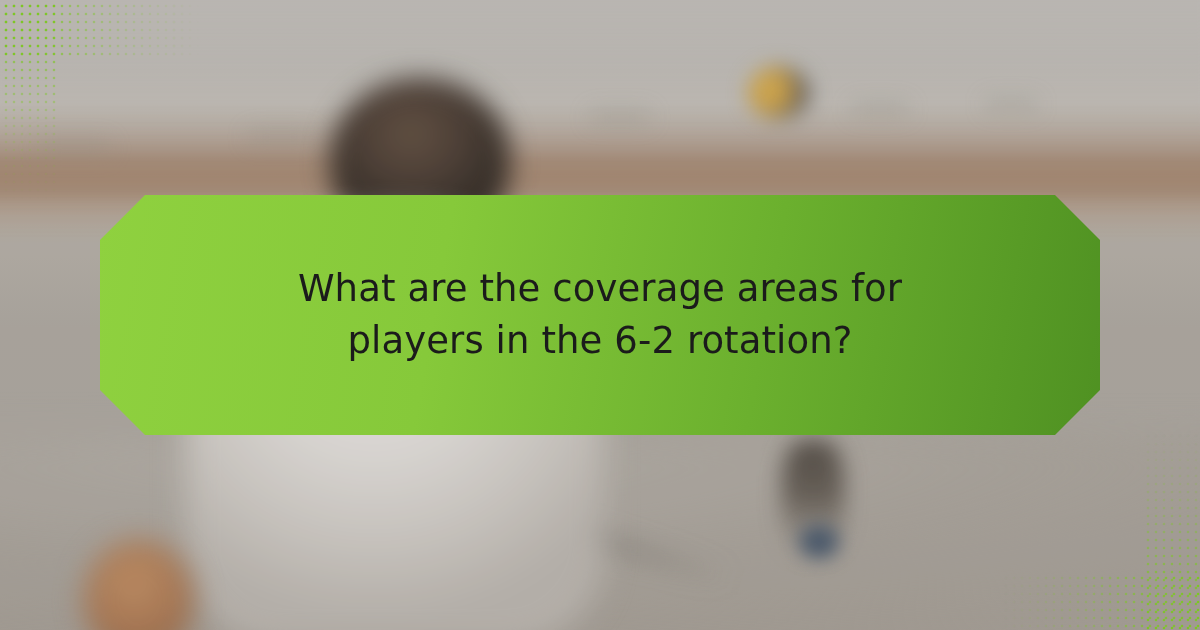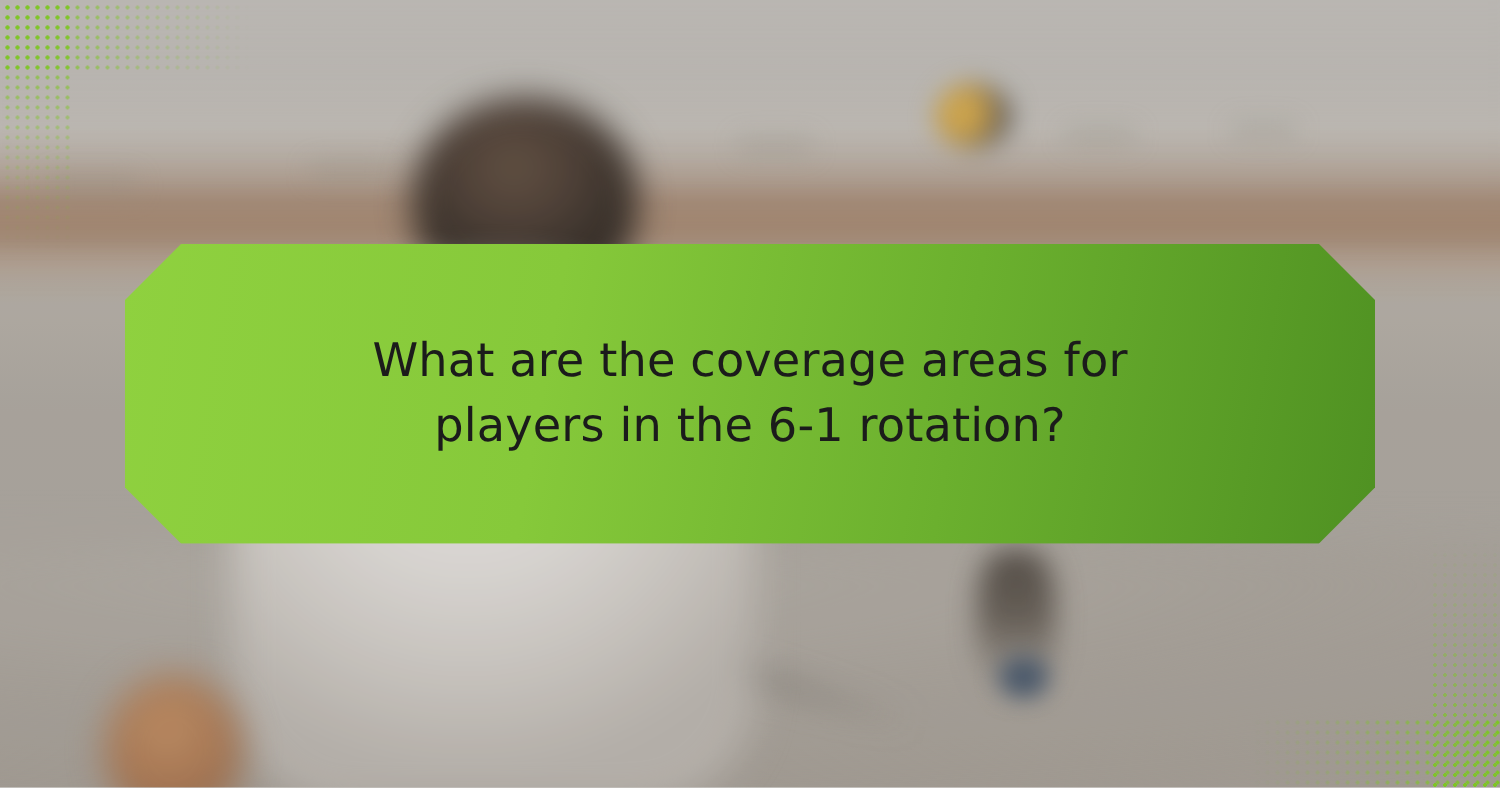--- a/index.html
+++ b/index.html
@@ -296,16 +296,16 @@
     <div class="photo-figure-shoe"></div>
     <div class="photo-veil"></div>
   </div>
 
   <div class="dots dots-tl-band"></div>
   <div class="dots dots-tl-col"></div>
   <div class="dots dots-br-band"></div>
   <div class="dots dots-br-col"></div>
 
   <div class="banner">
-    <div class="banner-text">What are the coverage areas for players in the 6-1 rotation?</div>
+    <div class="banner-text">What are the coverage areas for players in the 6-2 rotation?</div>
   </div>
 
 </div>
 
 </body></html>

